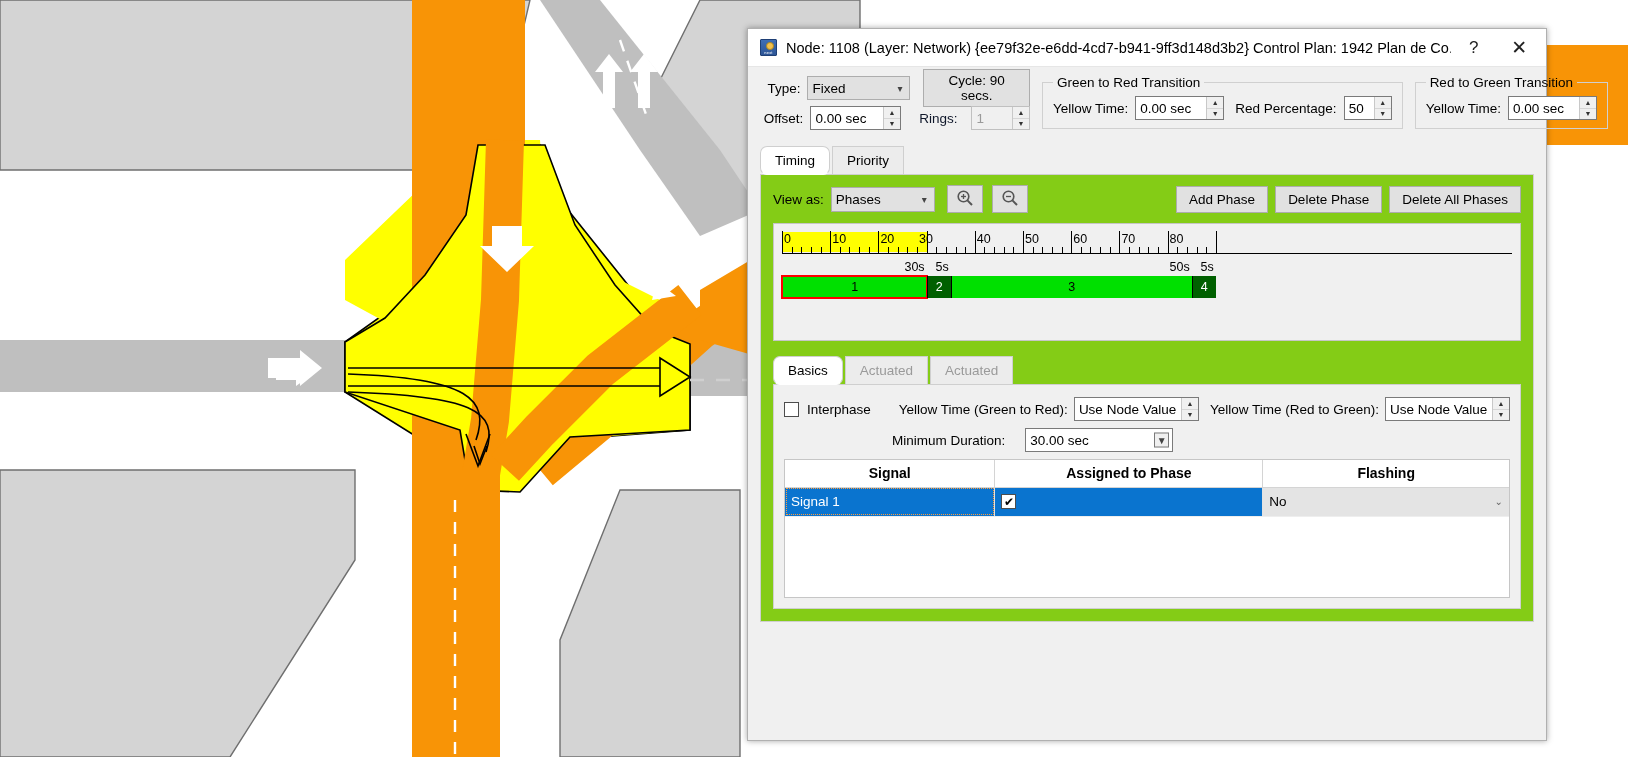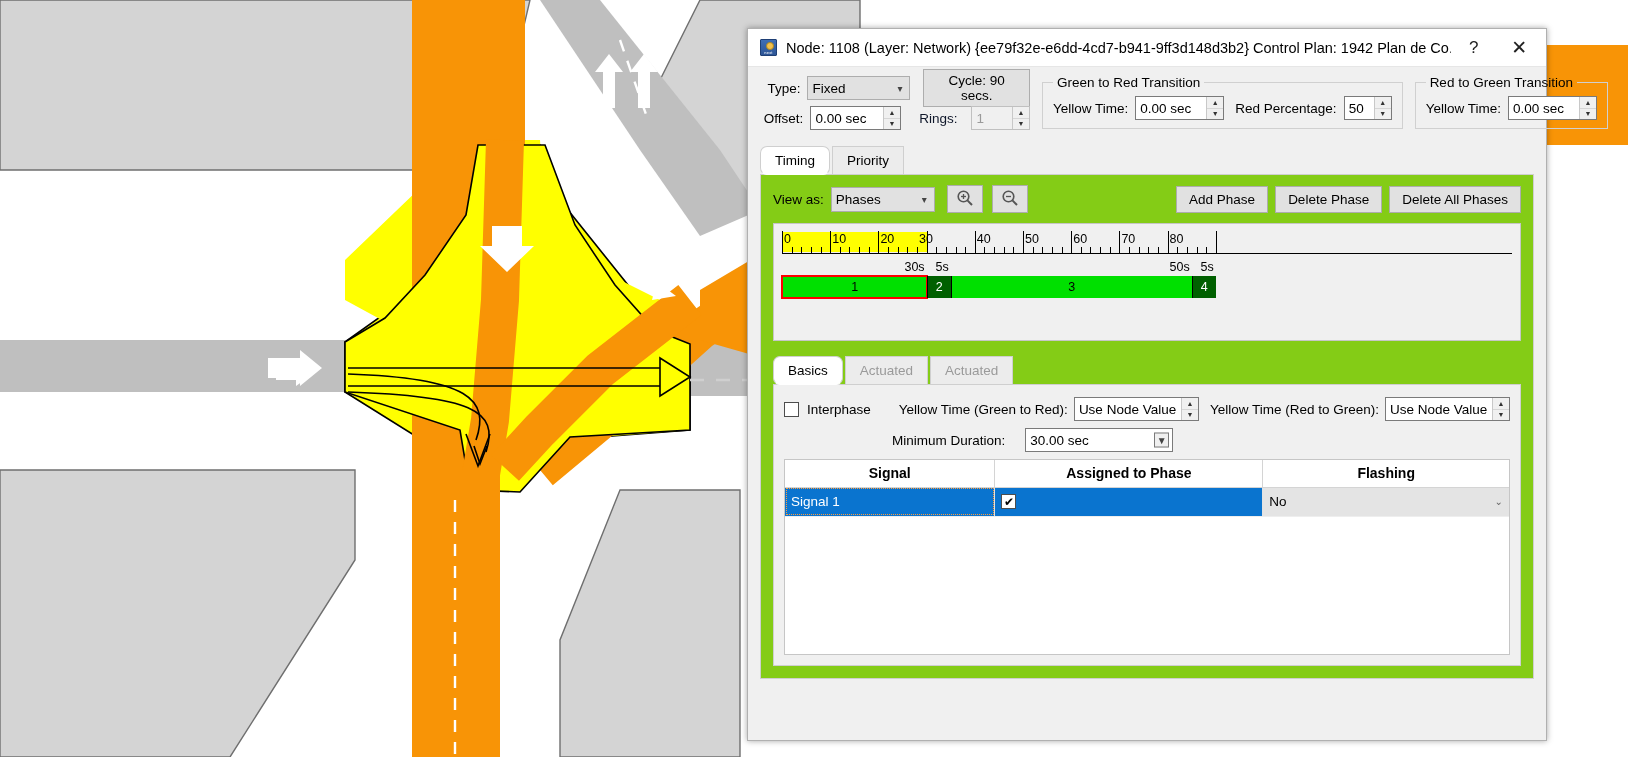--- a/index.html
+++ b/index.html
@@ -134,21 +134,21 @@
   .formrow { display: flex; align-items: center; margin-bottom: 7px; }
   .chkwrap { display: flex; align-items: center; }
   .chk {
     width: 15px; height: 15px; border: 1px solid #4d4d4d; background: #fff;
     display: inline-flex; align-items: center; justify-content: center;
     font-size: 12px; line-height: 1; color: #000; margin-right: 8px;
   }
   .chk.on::after { content: "\2714"; }
 
   
-  #sigtable { border: 1px solid #c6c6c6; background: #fff; margin-top: 6px; height: 196px; overflow: hidden; }
+  #sigtable { border: 1px solid #c6c6c6; background: #fff; margin-top: 6px; height: 139px; overflow: hidden; }
   table.grid { width: 100%; border-collapse: collapse; font-size: 13.5px; table-layout: fixed; }
   table.grid th {
     font-weight: bold; font-size: 14px; height: 27px; background: #fff;
     border-right: 1px solid #d4d4d4; border-bottom: 1px solid #d4d4d4;
   }
   table.grid td { height: 29px; border-right: 1px solid #e2e2e2; border-bottom: 1px solid #eeeeee; padding: 0 6px; }
   tr.selected td { background: #0a74cf; color: #fff; }
   tr.selected td.cell-signal { outline: 1px dotted #ff9d3d; outline-offset: -2px; }
   td.cell-flash { background: #e4e4e4; }
   tr.selected td.cell-flash { background: #e4e4e4; color: #000; }

